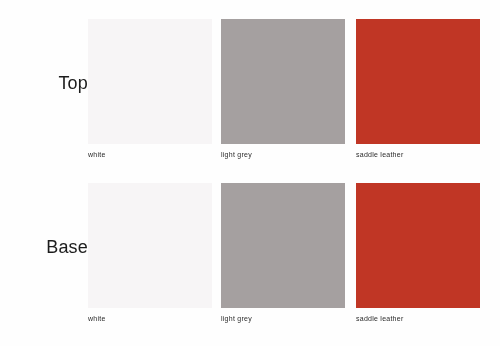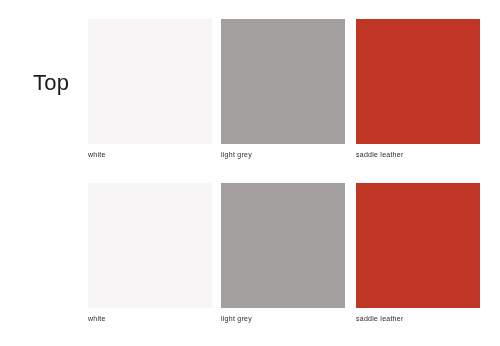--- a/index.html
+++ b/index.html
@@ -26,25 +26,26 @@
     left: 0;
     width: 500px;
   }
   .row-top { top: 19px; height: 143px; }
   .row-base { top: 183px; height: 143px; }
 
   .row-label {
     position: absolute;
     left: 33px;
     width: 55px;
-    font-size: 22px;
+    font-size: 18px;
     line-height: 20px;
     color: #1c1c1c;
     letter-spacing: 0.2px;
     white-space: nowrap;
+    text-align: right;
   }
   .row-top .row-label { top: 54px; }
   .row-base .row-label { top: 54px; }
 
   .swatch-cell {
     position: absolute;
     top: 0;
     width: 124px;
   }
   .swatch-cell.col-0 { left: 88px; }
@@ -85,20 +86,21 @@
       <div class="swatch-label">light grey</div>
     </div>
 
     <div class="swatch-cell col-2">
       <div class="swatch" style="background-color: rgb(192, 54, 37);"></div>
       <div class="swatch-label">saddle leather</div>
     </div>
   </div>
 
   <div class="row row-base">
+    <div class="row-label">Base</div>
 
     <div class="swatch-cell col-0">
       <div class="swatch" style="background-color: rgb(247, 245, 246);"></div>
       <div class="swatch-label">white</div>
     </div>
 
     <div class="swatch-cell col-1">
       <div class="swatch" style="background-color: rgb(165, 160, 160);"></div>
       <div class="swatch-label">light grey</div>
     </div>

